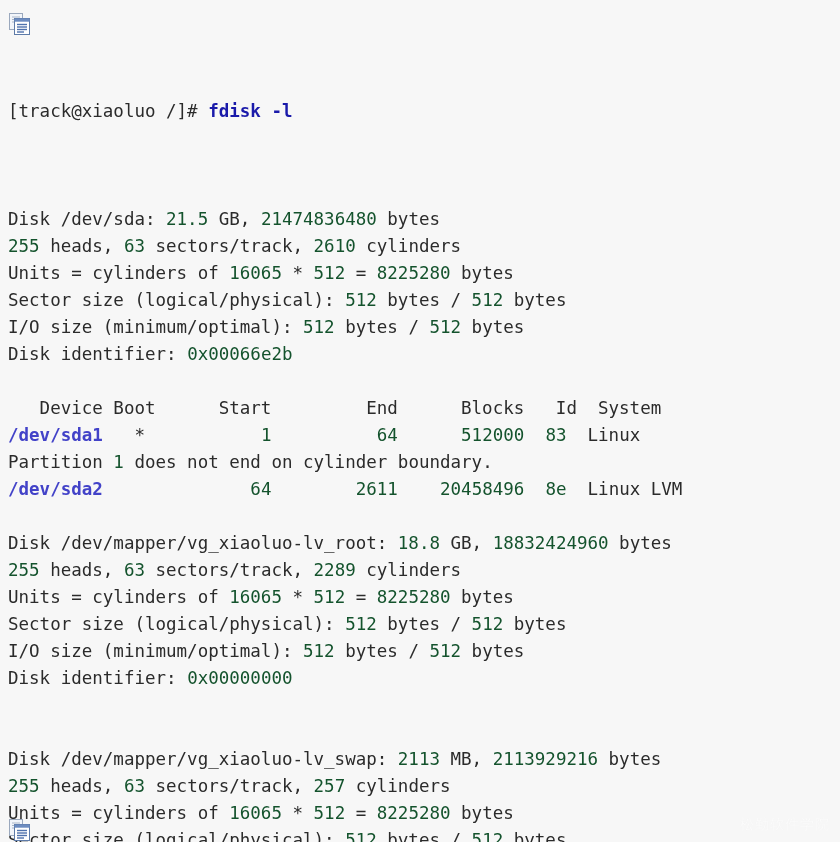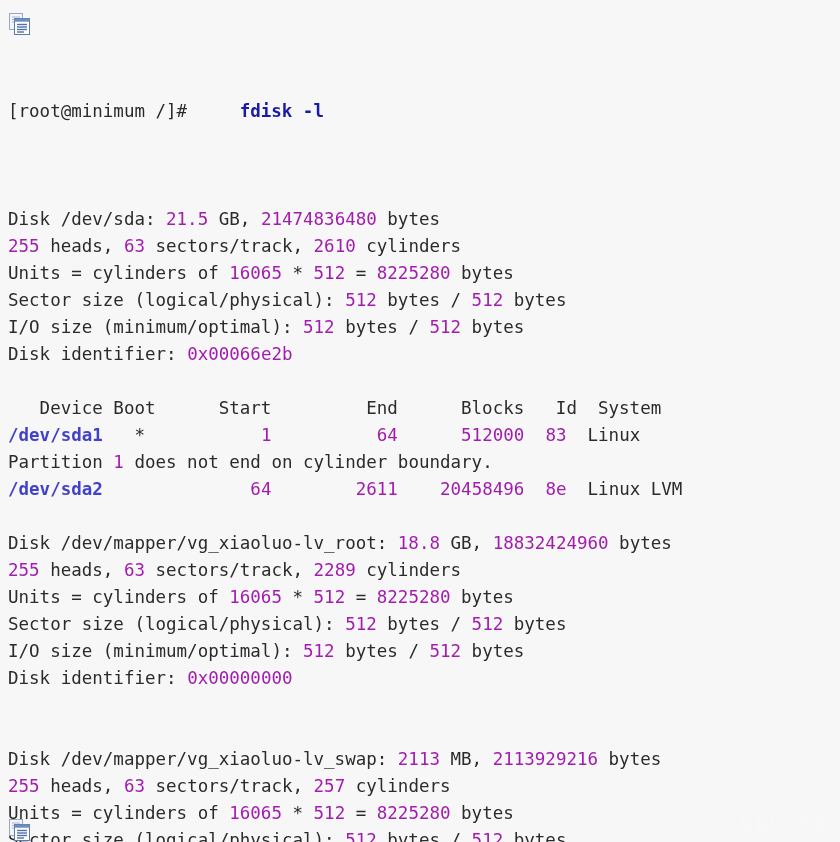--- a/index.html
+++ b/index.html
@@ -46,23 +46,23 @@
     color: #2b2b2b;
     white-space: pre;
     letter-spacing: 0px;
   }
   .line {
     height: 27px;
     white-space: pre;
   }
   .line.blank { height: 27px; }
 
-  .tok-num   { color: #a21caf; }
+  .tok-num   { color: #14532d; }
   .tok-path  { color: #4242c8; font-weight: bold; }
-  .tok-cmd   { color: #1a1aaa; font-weight: bold; margin-left: 42px; }
+  .tok-cmd   { color: #1a1aaa; font-weight: bold; }
   .tok-plain { color: #2b2b2b; }
 
   
   .watermark {
     position: absolute;
     right: 10px;
     bottom: 8px;
     font-family: "DejaVu Sans", "Liberation Sans", sans-serif;
     font-size: 14px;
     color: #fbfbfb;
@@ -83,21 +83,21 @@
     <line x1="4" y1="10" x2="12" y2="10" stroke="#aab6c8" stroke-width="1"></line>
     <rect x="6.5" y="6.5" width="15" height="16" fill="#ffffff" stroke="#5e7ba8" stroke-width="1"></rect>
     <rect x="6.5" y="6.5" width="15" height="3.2" fill="#6d8cc0"></rect>
     <line x1="9" y1="12.5" x2="19" y2="12.5" stroke="#4f72ad" stroke-width="1.4"></line>
     <line x1="9" y1="15" x2="19" y2="15" stroke="#4f72ad" stroke-width="1.4"></line>
     <line x1="9" y1="17.5" x2="19" y2="17.5" stroke="#4f72ad" stroke-width="1.4"></line>
     <line x1="9" y1="20" x2="16" y2="20" stroke="#4f72ad" stroke-width="1.4"></line>
   </svg>
 
   <div class="code">
-    <div class="line"><span class="tok-plain">[root@minimum /]# </span><span class="tok-cmd">fdisk -l</span></div>
+    <div class="line"><span class="tok-plain">[track@xiaoluo /]# </span><span class="tok-cmd">fdisk -l</span></div>
     <div id="output-lines"><div class="line blank">&nbsp;</div><div class="line"><span class="tok-plain">Disk /dev/sda: </span><span class="tok-num">21.5</span><span class="tok-plain"> GB, </span><span class="tok-num">21474836480</span><span class="tok-plain"> bytes</span></div><div class="line"><span class="tok-num">255</span><span class="tok-plain"> heads, </span><span class="tok-num">63</span><span class="tok-plain"> sectors/track, </span><span class="tok-num">2610</span><span class="tok-plain"> cylinders</span></div><div class="line"><span class="tok-plain">Units = cylinders of </span><span class="tok-num">16065</span><span class="tok-plain"> * </span><span class="tok-num">512</span><span class="tok-plain"> = </span><span class="tok-num">8225280</span><span class="tok-plain"> bytes</span></div><div class="line"><span class="tok-plain">Sector size (logical/physical): </span><span class="tok-num">512</span><span class="tok-plain"> bytes / </span><span class="tok-num">512</span><span class="tok-plain"> bytes</span></div><div class="line"><span class="tok-plain">I/O size (minimum/optimal): </span><span class="tok-num">512</span><span class="tok-plain"> bytes / </span><span class="tok-num">512</span><span class="tok-plain"> bytes</span></div><div class="line"><span class="tok-plain">Disk identifier: </span><span class="tok-num">0x00066e2b</span></div><div class="line blank">&nbsp;</div><div class="line"><span class="tok-plain">   Device Boot      Start         End      Blocks   Id  System</span></div><div class="line"><span class="tok-path">/dev/sda1</span><span class="tok-plain">   *           </span><span class="tok-num">1</span><span class="tok-plain">          </span><span class="tok-num">64</span><span class="tok-plain">      </span><span class="tok-num">512000</span><span class="tok-plain">  </span><span class="tok-num">83</span><span class="tok-plain">  Linux</span></div><div class="line"><span class="tok-plain">Partition </span><span class="tok-num">1</span><span class="tok-plain"> does not end on cylinder boundary.</span></div><div class="line"><span class="tok-path">/dev/sda2</span><span class="tok-plain">              </span><span class="tok-num">64</span><span class="tok-plain">        </span><span class="tok-num">2611</span><span class="tok-plain">    </span><span class="tok-num">20458496</span><span class="tok-plain">  </span><span class="tok-num">8e</span><span class="tok-plain">  Linux LVM</span></div><div class="line blank">&nbsp;</div><div class="line"><span class="tok-plain">Disk /dev/mapper/vg_xiaoluo-lv_root: </span><span class="tok-num">18.8</span><span class="tok-plain"> GB, </span><span class="tok-num">18832424960</span><span class="tok-plain"> bytes</span></div><div class="line"><span class="tok-num">255</span><span class="tok-plain"> heads, </span><span class="tok-num">63</span><span class="tok-plain"> sectors/track, </span><span class="tok-num">2289</span><span class="tok-plain"> cylinders</span></div><div class="line"><span class="tok-plain">Units = cylinders of </span><span class="tok-num">16065</span><span class="tok-plain"> * </span><span class="tok-num">512</span><span class="tok-plain"> = </span><span class="tok-num">8225280</span><span class="tok-plain"> bytes</span></div><div class="line"><span class="tok-plain">Sector size (logical/physical): </span><span class="tok-num">512</span><span class="tok-plain"> bytes / </span><span class="tok-num">512</span><span class="tok-plain"> bytes</span></div><div class="line"><span class="tok-plain">I/O size (minimum/optimal): </span><span class="tok-num">512</span><span class="tok-plain"> bytes / </span><span class="tok-num">512</span><span class="tok-plain"> bytes</span></div><div class="line"><span class="tok-plain">Disk identifier: </span><span class="tok-num">0x00000000</span></div><div class="line blank">&nbsp;</div><div class="line blank">&nbsp;</div><div class="line"><span class="tok-plain">Disk /dev/mapper/vg_xiaoluo-lv_swap: </span><span class="tok-num">2113</span><span class="tok-plain"> MB, </span><span class="tok-num">2113929216</span><span class="tok-plain"> bytes</span></div><div class="line"><span class="tok-num">255</span><span class="tok-plain"> heads, </span><span class="tok-num">63</span><span class="tok-plain"> sectors/track, </span><span class="tok-num">257</span><span class="tok-plain"> cylinders</span></div><div class="line"><span class="tok-plain">Units = cylinders of </span><span class="tok-num">16065</span><span class="tok-plain"> * </span><span class="tok-num">512</span><span class="tok-plain"> = </span><span class="tok-num">8225280</span><span class="tok-plain"> bytes</span></div><div class="line"><span class="tok-plain">Sector size (logical/physical): </span><span class="tok-num">512</span><span class="tok-plain"> bytes / </span><span class="tok-num">512</span><span class="tok-plain"> bytes</span></div></div>
   </div>
 
   <svg class="copy-icon bottom" viewBox="0 0 24 24">
     <rect x="1.5" y="1.5" width="13" height="16" fill="#f2f5fa" stroke="#9aa8bd" stroke-width="1"></rect>
     <line x1="4" y1="5" x2="12" y2="5" stroke="#aab6c8" stroke-width="1"></line>
     <line x1="4" y1="7.5" x2="12" y2="7.5" stroke="#aab6c8" stroke-width="1"></line>
     <line x1="4" y1="10" x2="12" y2="10" stroke="#aab6c8" stroke-width="1"></line>
     <rect x="6.5" y="6.5" width="15" height="16" fill="#ffffff" stroke="#5e7ba8" stroke-width="1"></rect>
     <rect x="6.5" y="6.5" width="15" height="3.2" fill="#6d8cc0"></rect>

